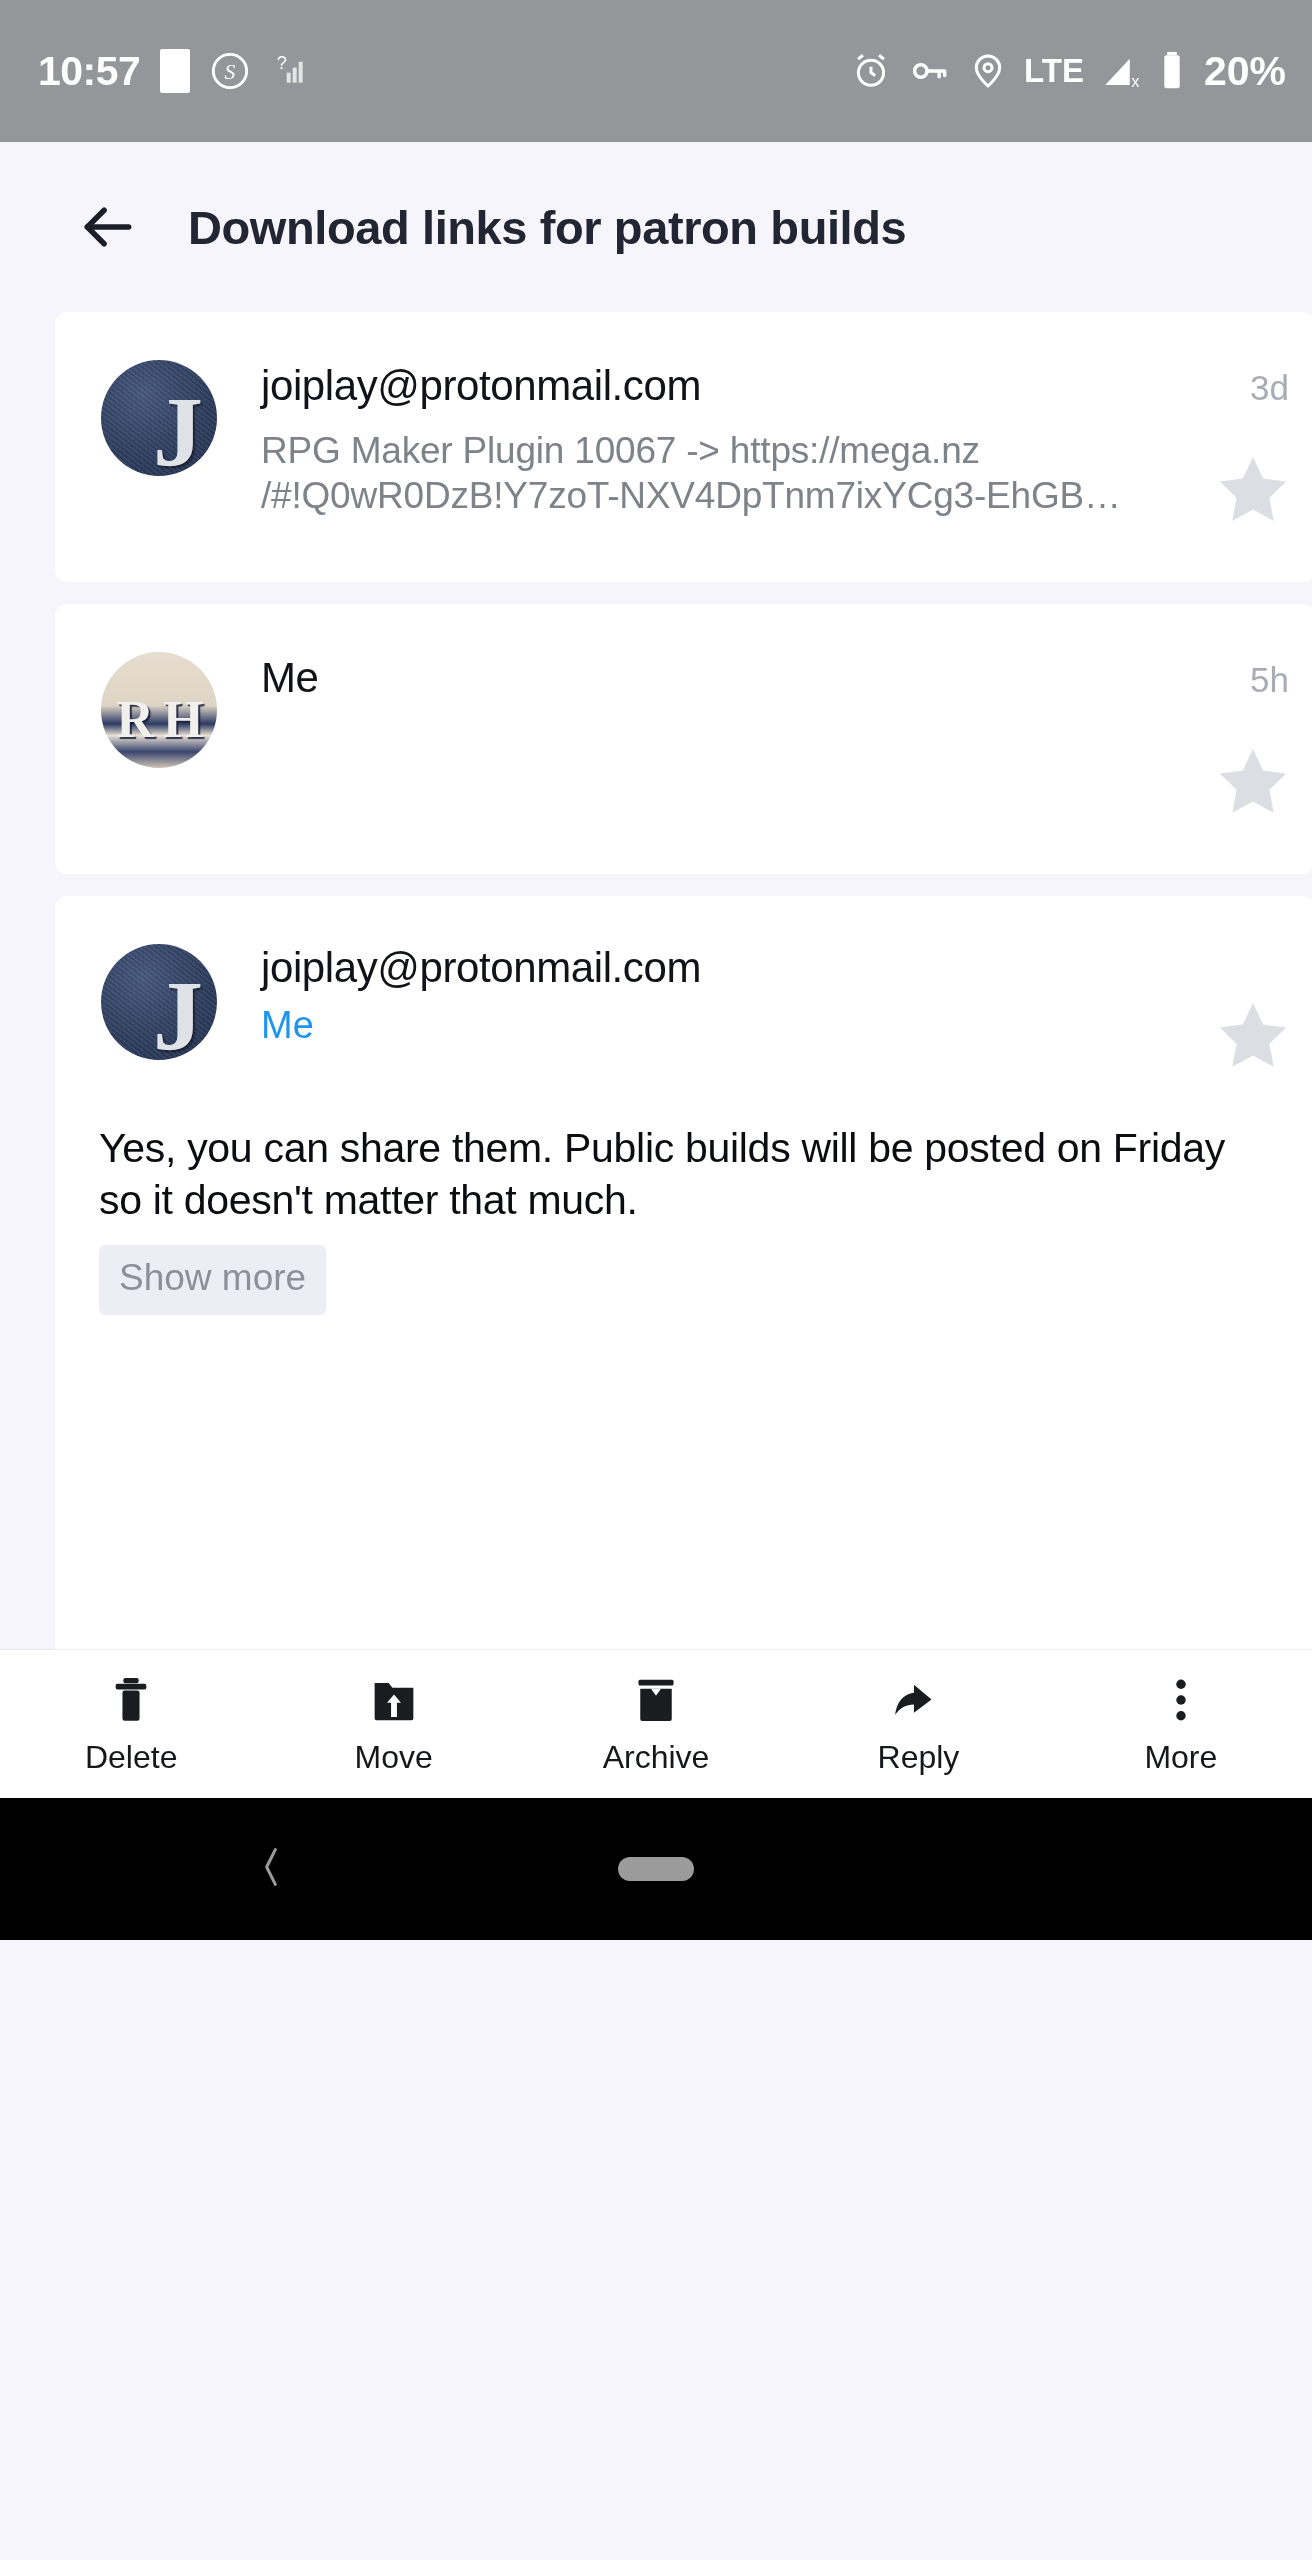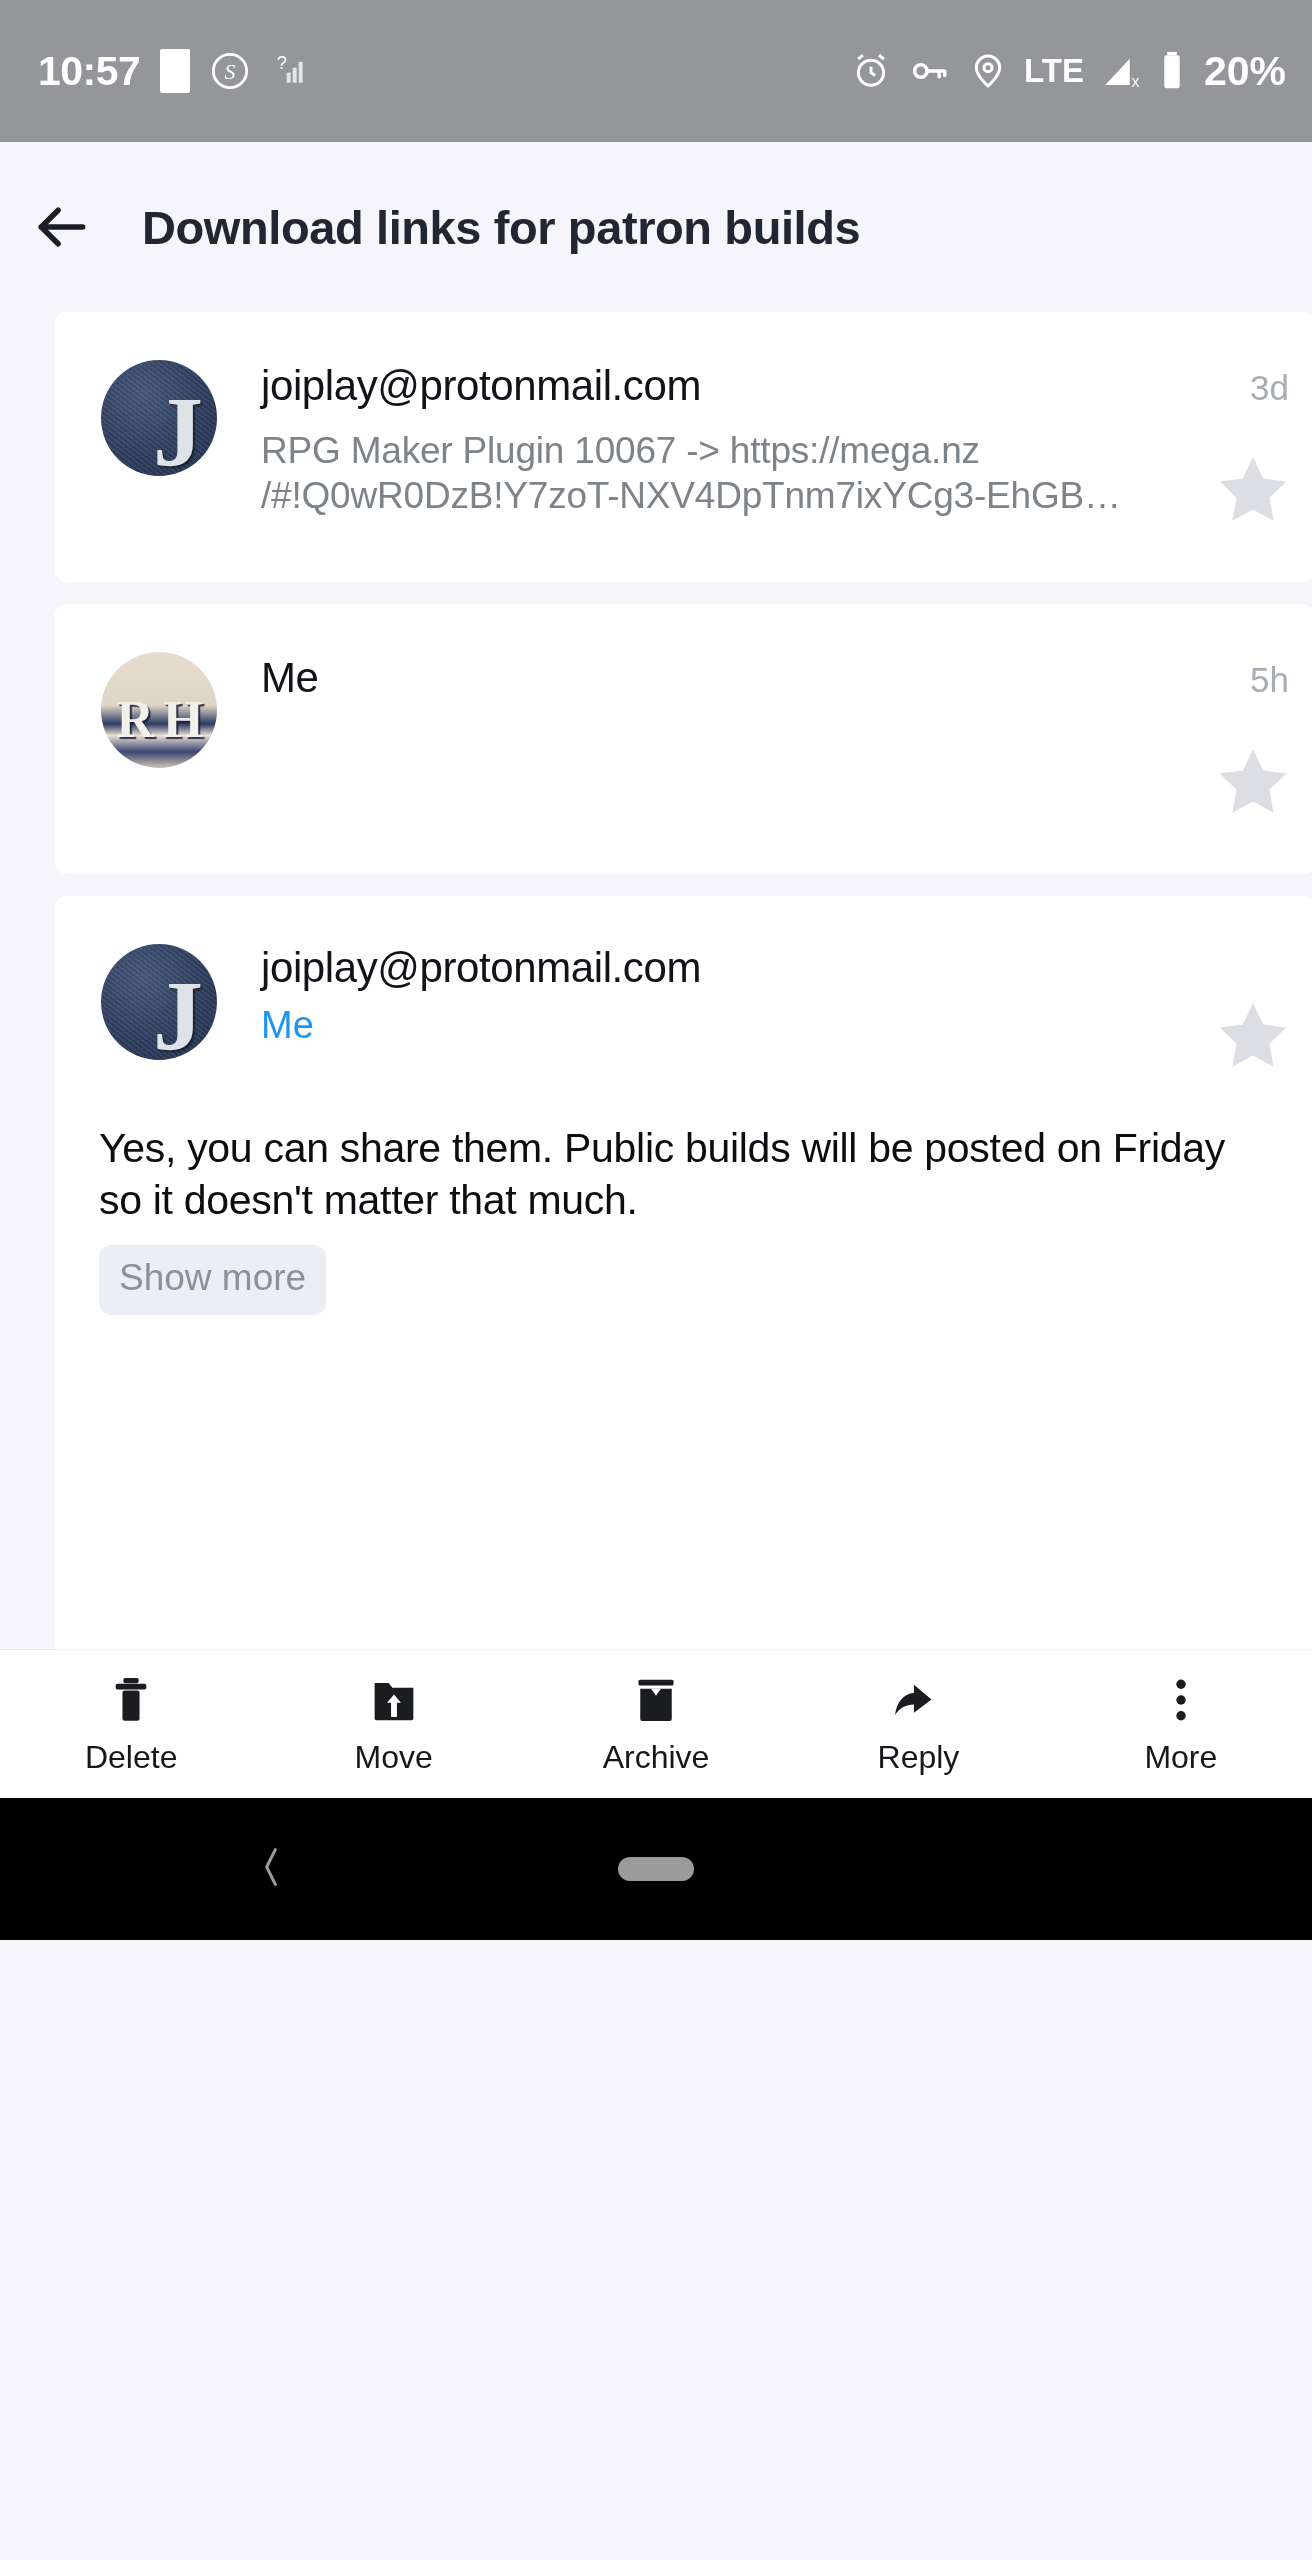--- a/index.html
+++ b/index.html
@@ -22,21 +22,21 @@
   .sb-right { display:flex; align-items:center; gap:16px; }
   .sb-clock { font-size:41px; font-weight:700; letter-spacing:-0.5px; }
   .sb-sq { width:30px; height:44px; background:#fff; border-radius:2px; }
   .sb-pct { font-size:41px; font-weight:700; margin-left:2px; }
   .sb-lte { font-size:33px; font-weight:700; letter-spacing:0px; }
   .ico { display:inline-flex; align-items:center; justify-content:center; }
 
   
   .titlebar {
     position:absolute; top:142px; left:0; width:1312px; height:170px;
-    background:#f5f5fb; display:flex; align-items:center; padding-left:24px;
+    background:#f5f5fb; display:flex; align-items:center; padding-left:70px;
   }
   .back-btn {
     width:76px; height:76px; display:flex; align-items:center; justify-content:center;
     cursor:pointer;
   }
   .page-title {
     font-size:47px; font-weight:700; color:#222532; margin-left:42px;
     letter-spacing:-0.4px; white-space:nowrap;
   }
 
@@ -104,21 +104,21 @@
   .exp-from { font-size:42px; color:#121318; letter-spacing:-0.4px; white-space:nowrap; }
   .exp-to { font-size:38px; color:#1f94ef; margin-top:12px; }
   .exp-date { font-size:35px; color:#b0b4bc; margin-top:30px; }
   .exp-body {
     font-size:41px; color:#0c0d10; line-height:1.28;
     padding:62px 50px 0 44px; letter-spacing:-0.3px;
   }
   .show-more {
     display:inline-block; margin:18px 0 0 44px;
     background:#eceef5; color:#8b9099;
-    font-size:37px; padding:12px 20px 16px 20px; border-radius:12px;
+    font-size:37px; padding:12px 20px 16px 20px; border-radius:6px;
     cursor:pointer;
   }
   .exp-actions {
     display:flex; justify-content:center; gap:170px;
     margin-top:352px; padding-bottom:30px;
   }
   .exp-act { display:flex; flex-direction:column; align-items:center; cursor:pointer; }
   .exp-act-label { font-size:35px; color:#101114; margin-top:14px; }
 
   

